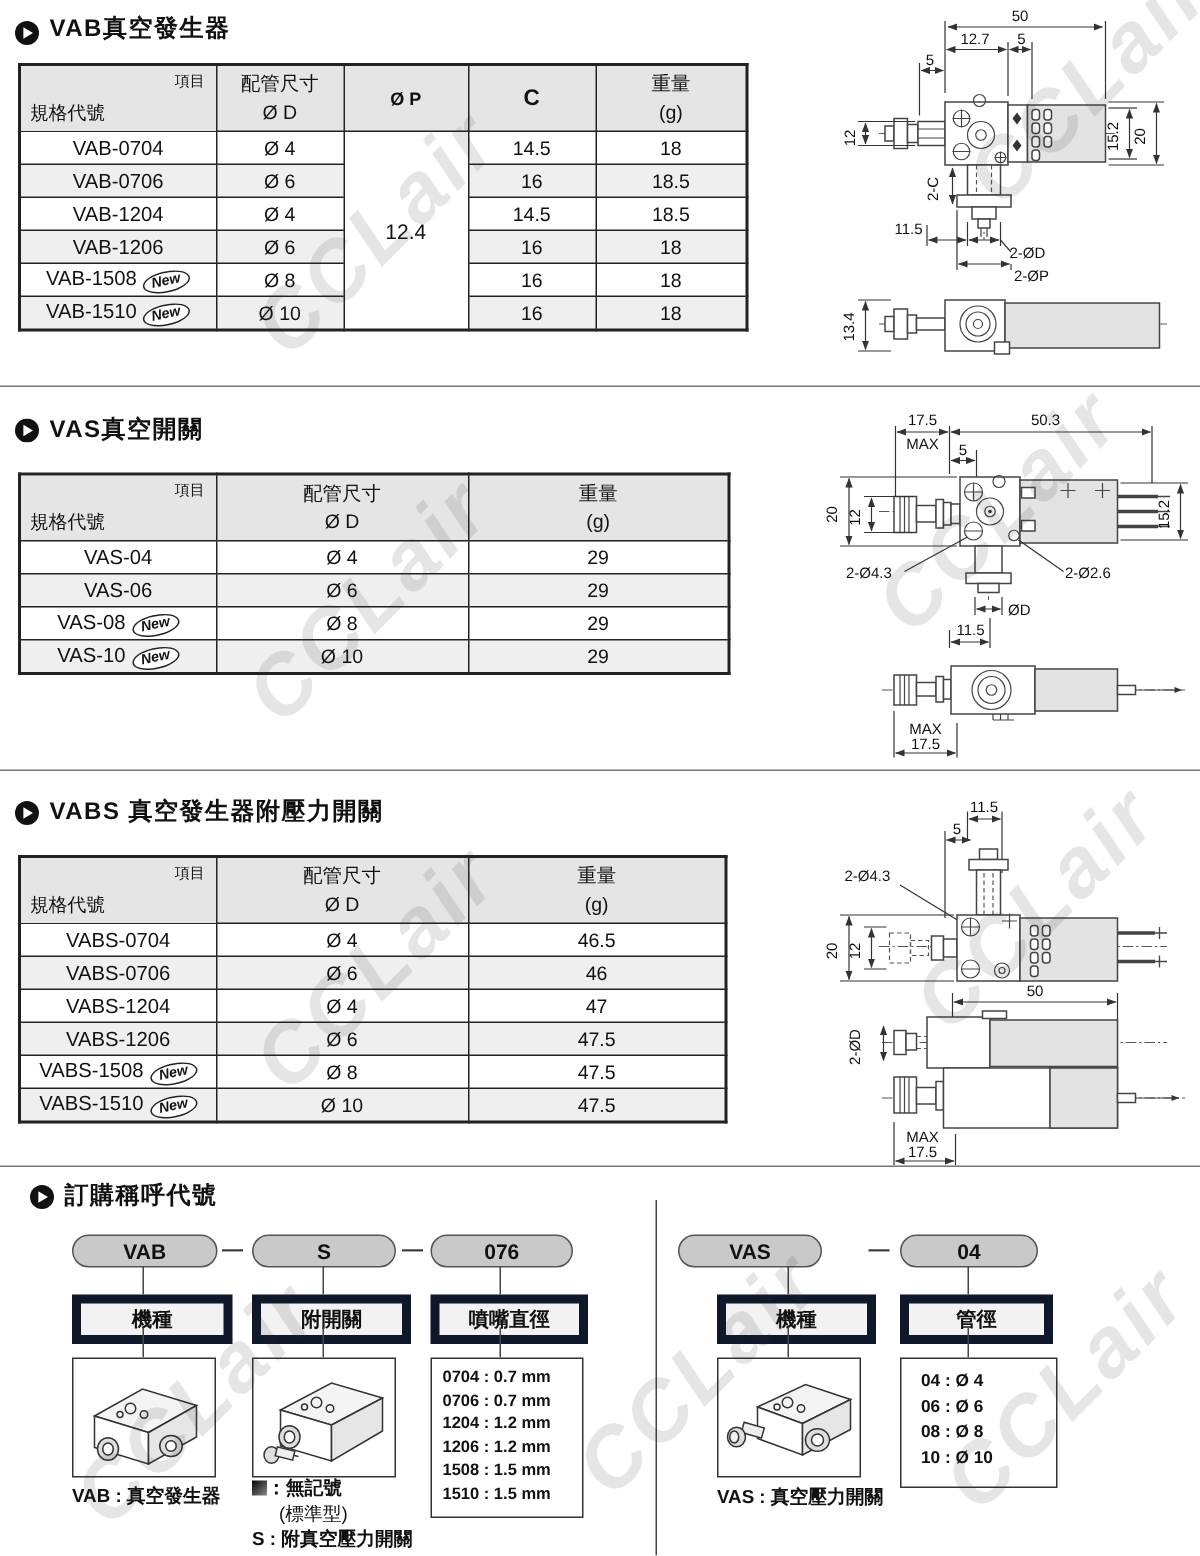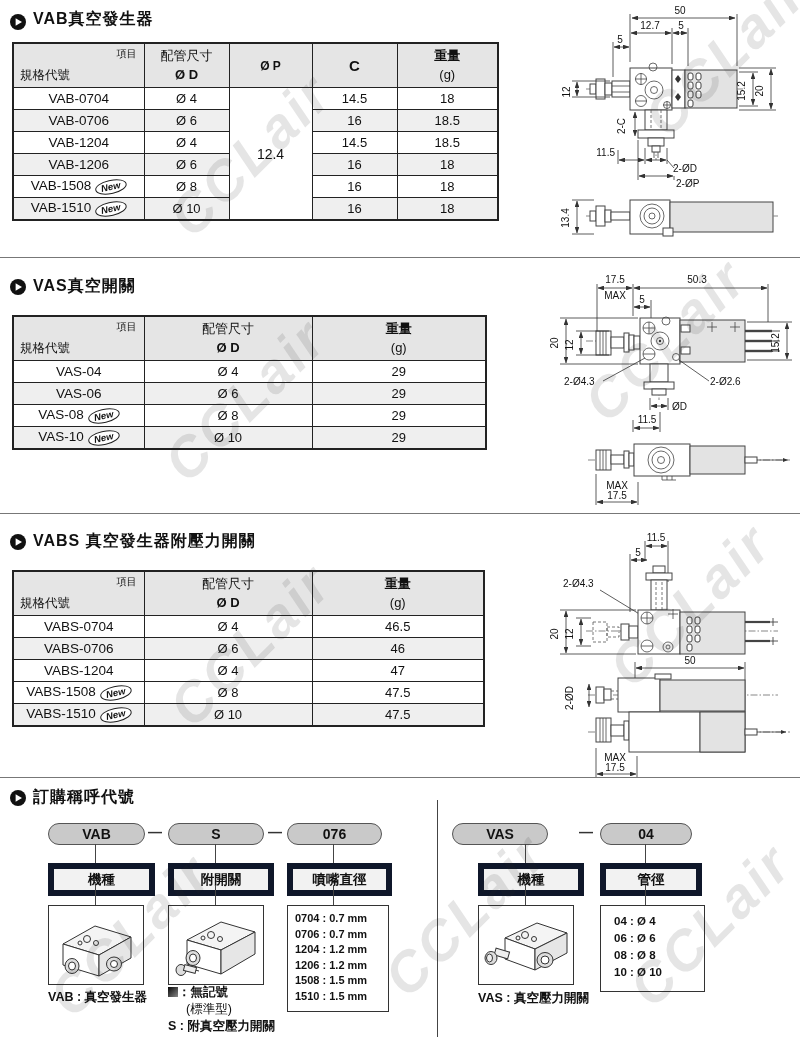--- a/index.html
+++ b/index.html
@@ -15,21 +15,21 @@
   .vdivider{position:absolute;width:1px;background:#444;}
   
   table.spec{position:absolute;border-collapse:collapse;table-layout:fixed;
              border:2px solid #222;background:#fff;}
   table.spec td{border:1px solid #222;text-align:center;vertical-align:middle;
                 font-size:13px;padding:0;height:21px;color:#111;}
   table.spec thead td{background:#e5e5e5;height:43px;font-size:13px;}
   table.spec tr.alt td{background:#efefef;}
   table.spec td.pcell{background:#fff;font-size:14px;}
   .hdr2{line-height:1.45;}
-  .hdr2 .b{font-weight:bold;}
+  .hdr2 .b{font-weight:normal;}
   td.corner{position:relative;background-color:#e5e5e5;
     background-image:linear-gradient(to bottom right,
       transparent calc(50% - 0.8px), #222 calc(50% - 0.8px),
       #222 calc(50% + 0.8px), transparent calc(50% + 0.8px));}
   td.corner .c-top{position:absolute;top:3px;right:7px;font-size:10px;}
   td.corner .c-bot{position:absolute;bottom:3px;left:6px;font-size:12.5px;}
   .model{font-size:13.5px;}
   .new-badge{display:inline-block;margin-left:4px;padding:0 5px 1px 5px;
              border:1.4px solid #222;border-radius:50%;font-size:9.5px;
              font-style:italic;font-weight:bold;transform:rotate(-12deg);
@@ -469,20 +469,25 @@
     <tr class="alt">
       <td><span class="model">VABS-0706</span></td>
       <td>Ø 6</td>
       <td>46</td>
     </tr>
     <tr>
       <td><span class="model">VABS-1204</span></td>
       <td>Ø 4</td>
       <td>47</td>
     </tr>
+    <tr class="alt">
+      <td><span class="model">VABS-1206</span></td>
+      <td>Ø 6</td>
+      <td>47.5</td>
+    </tr>
     <tr>
       <td><span class="model">VABS-1508</span><span class="new-badge">New</span></td>
       <td>Ø 8</td>
       <td>47.5</td>
     </tr>
     <tr class="alt">
       <td><span class="model">VABS-1510</span><span class="new-badge">New</span></td>
       <td>Ø 10</td>
       <td>47.5</td>
     </tr>
@@ -592,21 +597,21 @@
 
   <text x="615" y="761" text-anchor="middle">MAX</text>
   <text x="615" y="771" text-anchor="middle">17.5</text>
   <line class="dim" x1="596" y1="748" x2="596" y2="777"></line>
     <line class="dim" x1="637" y1="756" x2="637" y2="777"></line>
   <line class="dim" x1="597" y1="774" x2="636" y2="774" marker-start="url(#arwC)" marker-end="url(#arwC)"></line>
 </svg>
 
 <div class="hdivider" style="top:777px;"></div>
 
-<div class="sec-title" style="left:10px;top:787px;align-items:center;">
+<div class="sec-title" style="left:20px;top:787px;align-items:center;">
   <span class="sec-icon">
     <svg viewBox="0 0 16 16" width="16" height="16">
         <circle cx="8" cy="8" r="8" fill="#111"></circle>
         <path d="M5.6 4.2 L12 8 L5.6 11.8 Z" fill="#fff"></path>
       </svg>
   </span>
   <span>訂購稱呼代號</span>
 </div>
 
 <div class="vdivider" style="left:437px;top:800px;height:237px;"></div>

